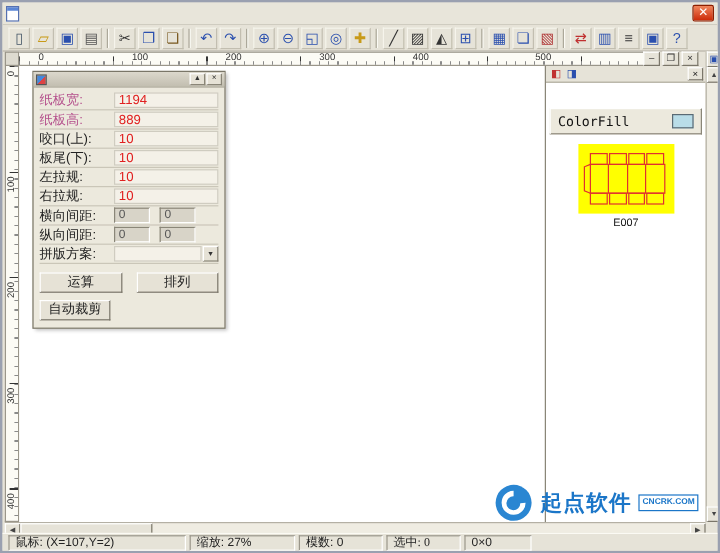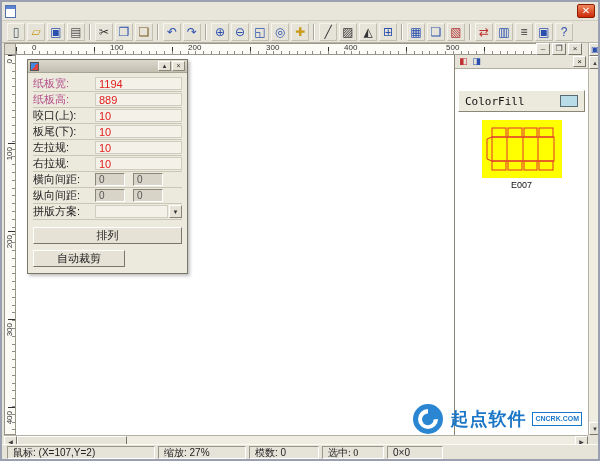--- a/index.html
+++ b/index.html
@@ -75,21 +75,21 @@
   .dlab{width:62px;color:#222;font-size:11px;}
   .dval{flex:1;height:13px;line-height:12px;background:#f4f1e8;border:1px solid #cfccc0;
     color:#e02020;padding-left:3px;font-size:11px;cursor:text;}
   .dbox{width:30px;height:13px;background:#d8d4c8;border:1px solid;border-color:#8a8678 #fff #fff #8a8678;
     color:#555;font-size:10px;line-height:11px;padding-left:3px;margin-right:8px;cursor:text;}
   .darrow{width:13px;height:13px;margin-left:1px;background:#e6e2d6;border:1px solid;
     border-color:#fff #8a8678 #8a8678 #fff;font-size:6px;line-height:12px;text-align:center;color:#333;cursor:pointer;}
   #dialog-buttons{display:flex;gap:12px;margin-top:7px;}
   .dbtn{flex:1;height:17px;background:#e6e2d6;border:1px solid;border-color:#fff #7a766a #7a766a #fff;
     text-align:center;line-height:15px;font-size:11px;cursor:pointer;}
-  #auto-crop{margin-top:6px;width:92px;height:17px;background:#e6e2d6;border:1px solid;
+  #auto-crop{margin-top:6px;width:59px;height:17px;background:#e6e2d6;border:1px solid;
     border-color:#fff #7a766a #7a766a #fff;text-align:center;line-height:15px;font-size:11px;cursor:pointer;}
   
   #vscroll{position:absolute;left:586px;top:41px;width:12px;height:392px;background:#efece2;
     border-left:1px solid #b4b0a4;display:flex;flex-direction:column;}
   #panel-toggle{width:12px;height:13px;font-size:8px;line-height:12px;text-align:center;color:#2a4fae;
     background:#e6e3d8;border:1px solid;border-color:#fff #7a766a #7a766a #fff;cursor:pointer;}
   .sarrow{width:12px;height:13px;font-size:6px;line-height:12px;text-align:center;color:#444;
     background:#e6e3d8;border:1px solid;border-color:#fff #7a766a #7a766a #fff;cursor:pointer;}
   #vtrack{flex:1;}
   #hscroll{position:absolute;left:2px;top:433px;width:584px;height:13px;background:#efece2;
@@ -230,20 +230,21 @@
           <span class="dbox">0</span>
           <span class="dbox">0</span>
         </div>
         <div class="drow">
           <span class="dlab">拼版方案:</span>
           <span class="dval"></span>
           <span class="darrow">▼</span>
         </div>
       </div>
     <div id="dialog-buttons">
+        <span class="dbtn">运算</span>
         <span class="dbtn">排列</span>
       </div>
     <div id="auto-crop">自动裁剪</div>
   </div>
 </div>
 
 <div id="side-panel">
   <div id="panel-header">
     <span style="display:flex;">
         <span class="ph-icon" style="color: rgb(192, 48, 48);">◧</span>

